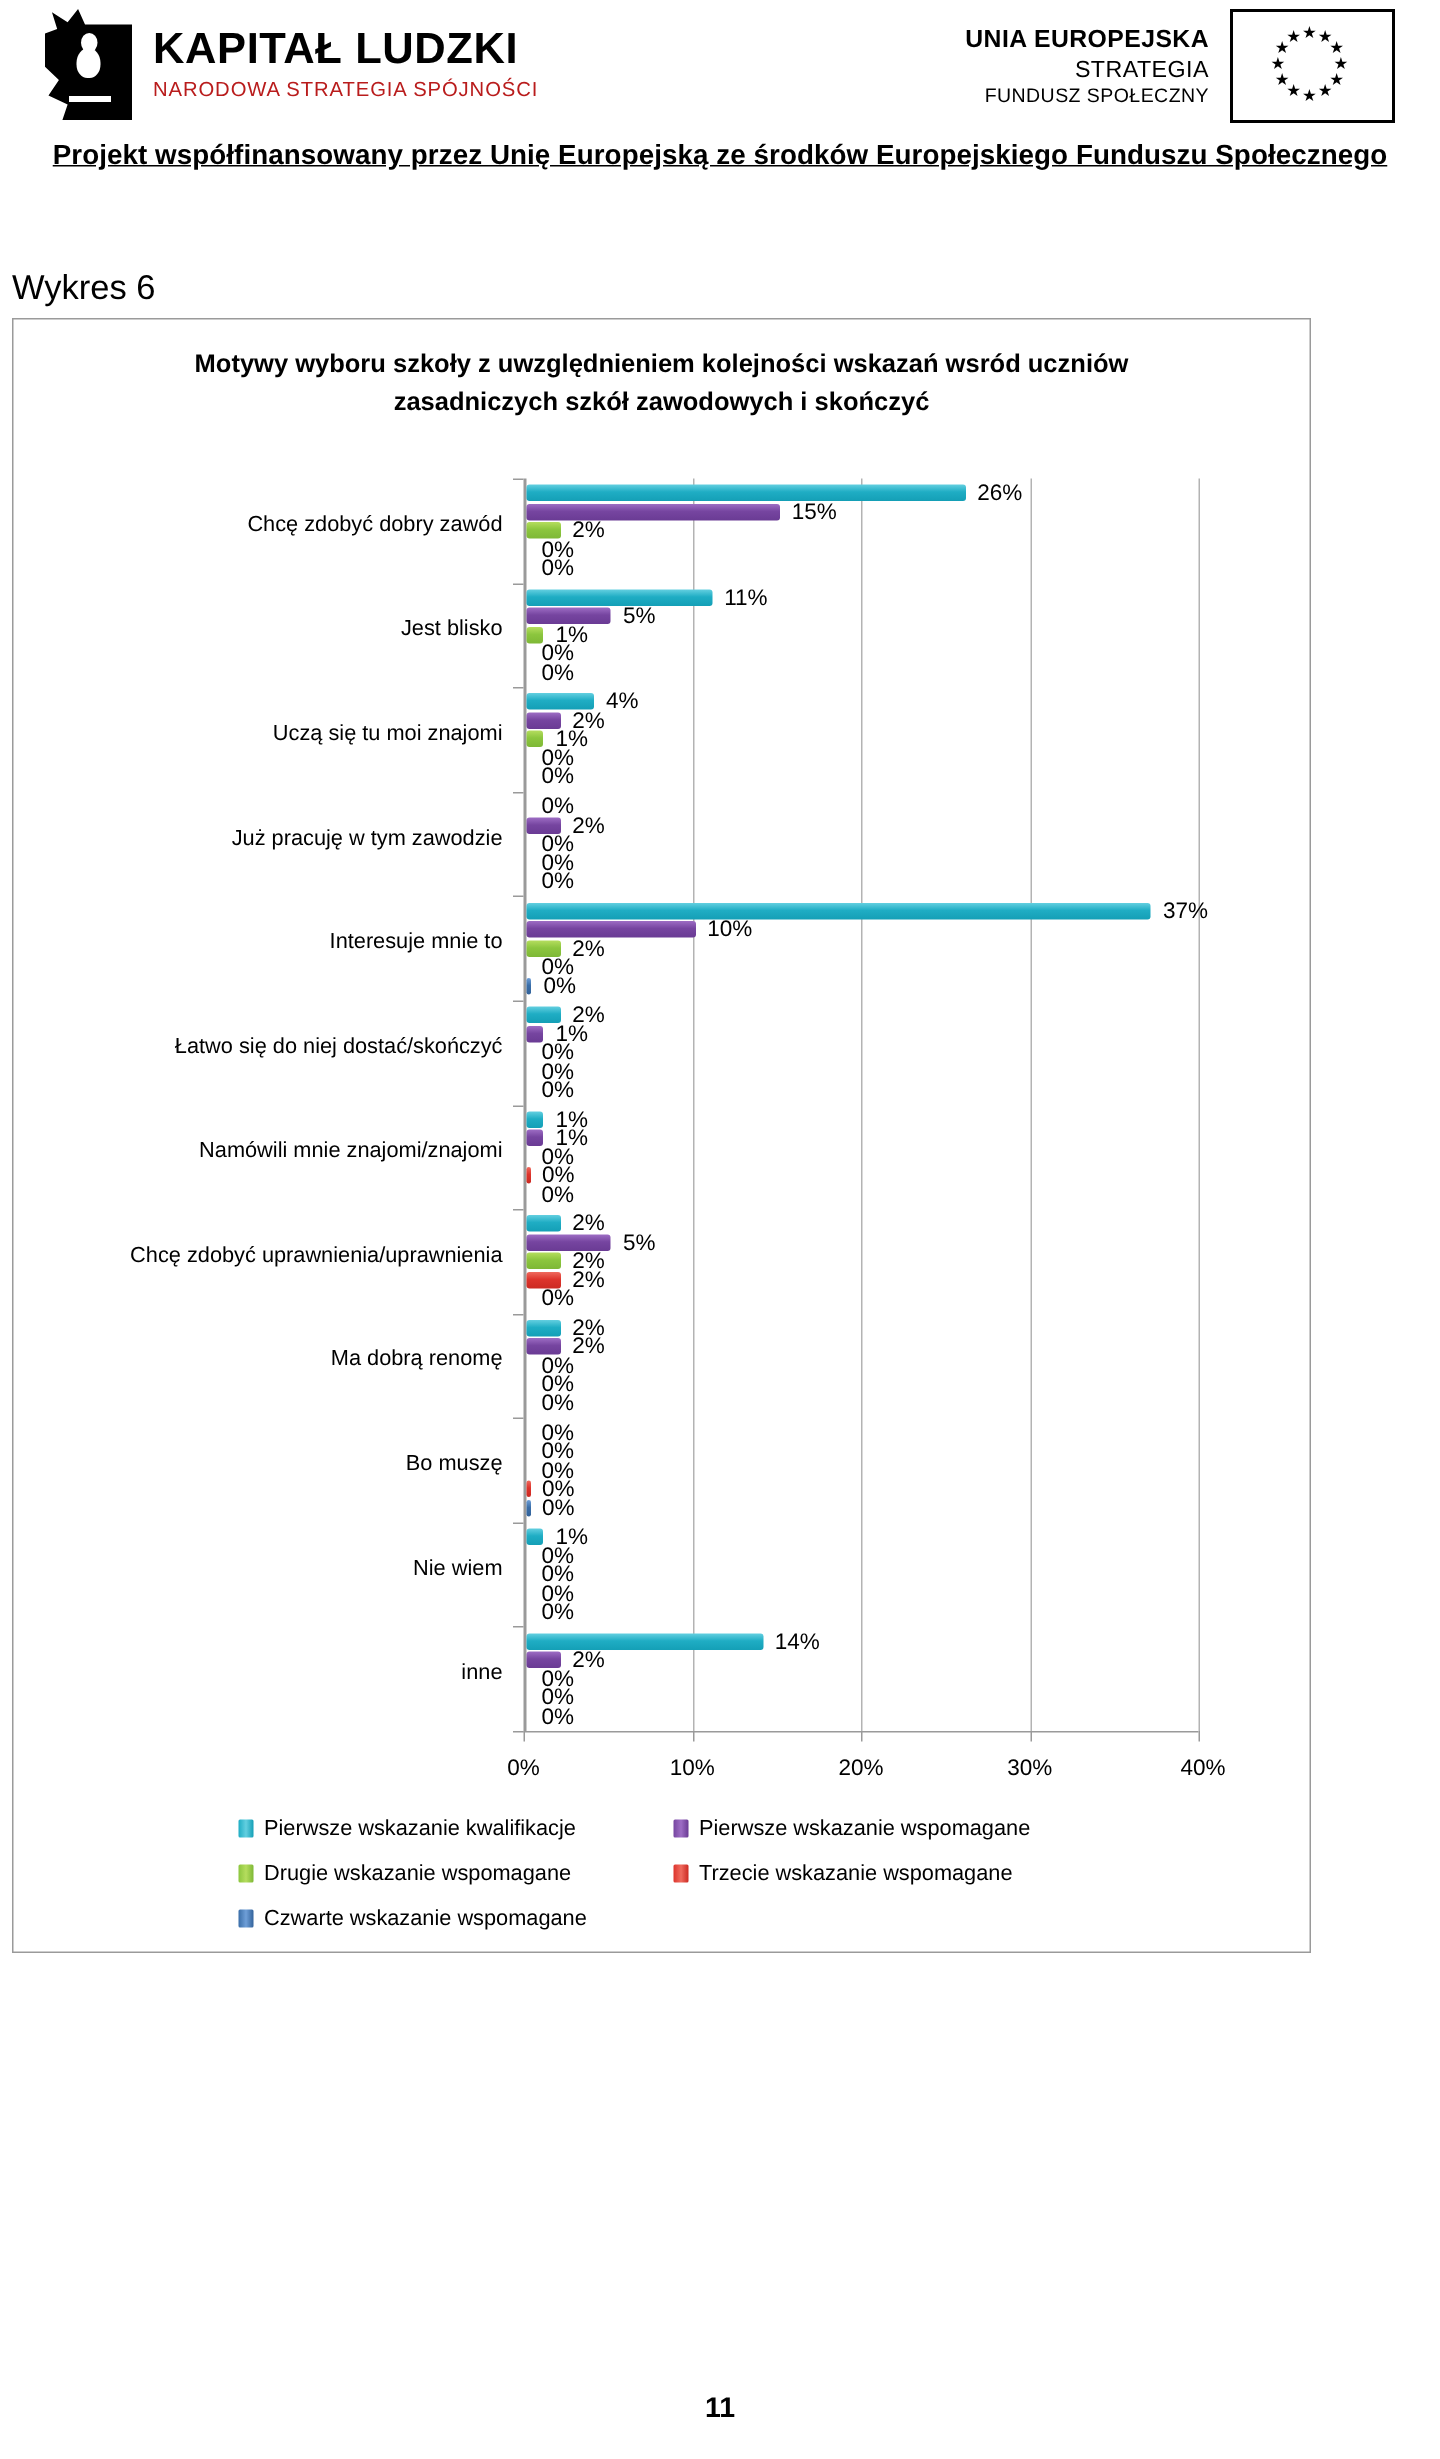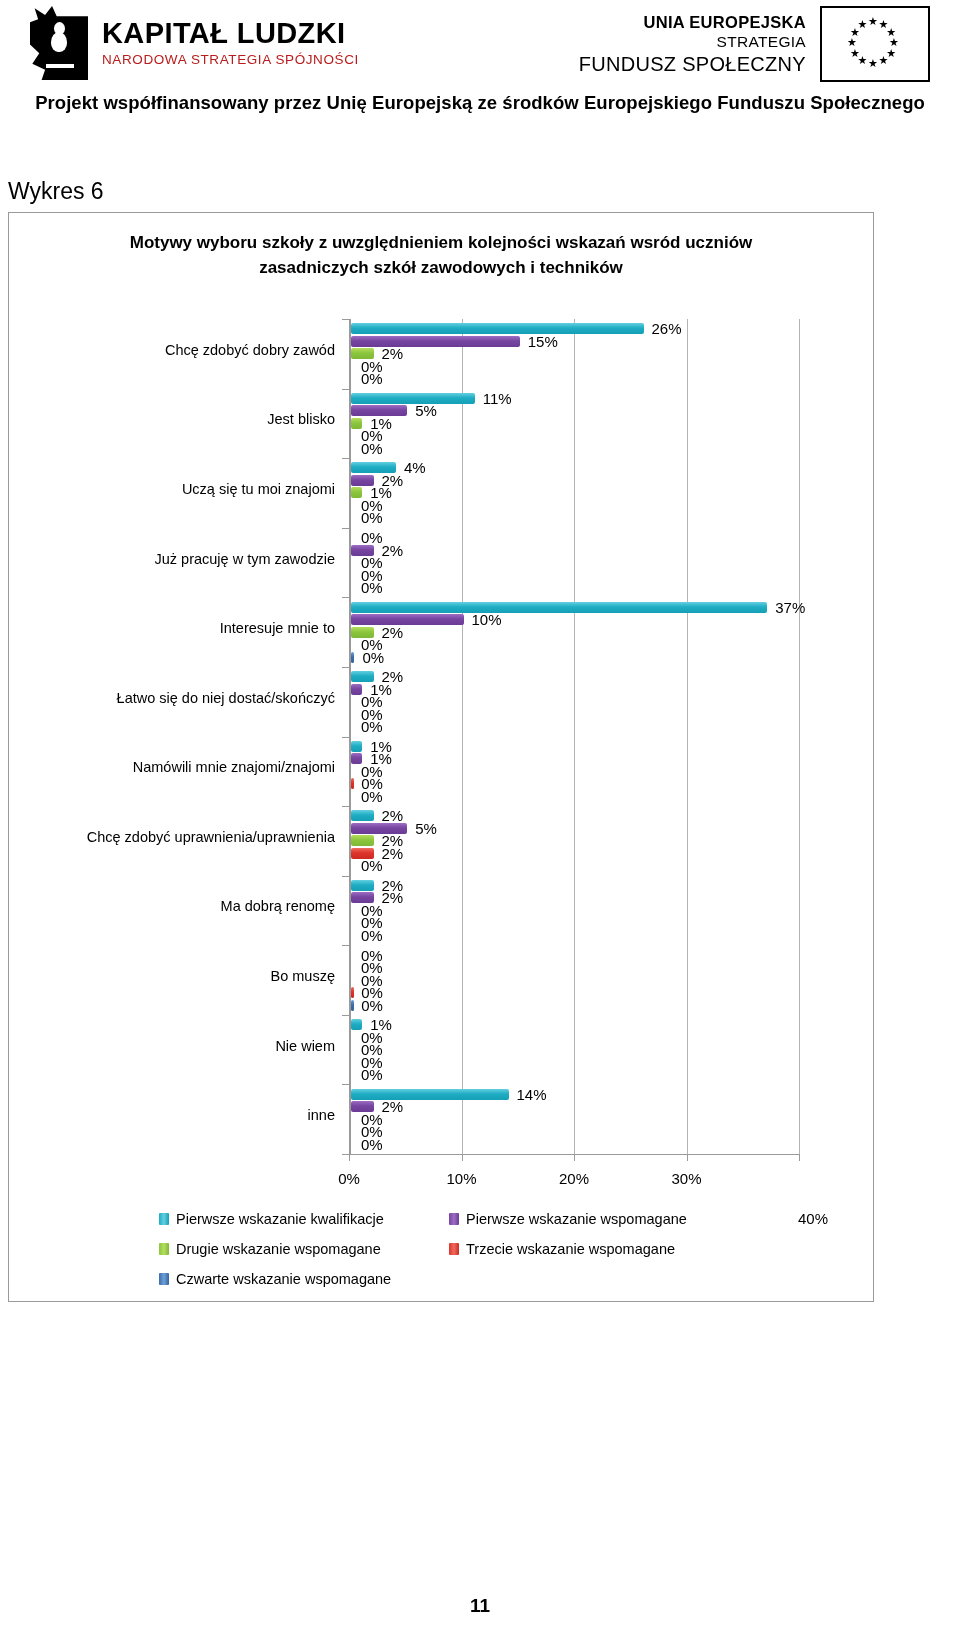--- a/index.html
+++ b/index.html
@@ -49,34 +49,35 @@
     font-size:13.5px; letter-spacing:.6px; margin-top:5px; color:#b91c1c;
   }
 
   .eu-logo{
     position:absolute; right:30px; top:6px;
     display:flex; align-items:center; gap:14px;
   }
   .eu-text{text-align:right; line-height:1.25;}
   .eu-t1{font-size:16.5px; font-weight:700; letter-spacing:.3px;}
   .eu-t2{font-size:15.5px; letter-spacing:.3px;}
-  .eu-t3{font-size:20px; letter-spacing:.3px;text-align:right;}
+  .eu-t3{font-size:13px; letter-spacing:.3px;text-align:right;}
   .eu-flag{
     width:106px; height:72px;
     border:2px solid #000; background:#fff;
     position:relative;
   }
 
   .header-line{
     position:absolute; left:0; right:0; top:92px;
     width:100%;
     text-align:center;
     font-size:18.5px;
     font-weight:600;
     letter-spacing:.05px;
+    text-decoration:underline;
   }
 
   
   .fig-label{
     position:absolute; left:8px; top:178px;
     font-size:23px;
     font-family:"Liberation Sans", sans-serif;
   }
 
   
@@ -254,21 +255,21 @@
 
   <div class="header-line">Projekt współfinansowany przez Unię Europejską ze środków Europejskiego Funduszu Społecznego</div>
 </div>
 
 <div class="fig-label">Wykres 6</div>
 
 <div class="chart-frame">
 
   <div class="chart-title">
     <span>Motywy wyboru szkoły z uwzględnieniem kolejności wskazań wsród uczniów</span><br>
-    <span>zasadniczych szkół zawodowych i techników</span>
+    <span>zasadniczych szkół zawodowych i skończyć</span>
   </div>
 
   <div class="plot-wrap">
     <div class="plot" id="plot">
       <div class="axis-y"></div>
       <div class="axis-x"></div>
     <div class="tick-x" style="left: 0px;"></div>
         <div class="gridline" style="left: 112.5px;"></div>
         <div class="tick-x" style="left: 112.5px;"></div>
         <div class="gridline" style="left: 225px;"></div>
@@ -537,21 +538,21 @@
         </div>
         <div class="tick-y" style="top: 835px;"></div>
       </div>
   </div>
 
   <div class="xlabels" id="xlabels">
       <span style="left: 0px;">0%</span>
       <span style="left: 112.5px;">10%</span>
       <span style="left: 225px;">20%</span>
       <span style="left: 337.5px;">30%</span>
-      <span style="left: 464px; margin-top: 40px;">40%</span>
+      <span style="left: 453px;">40%</span>
     </div>
 
   <div class="legend" id="legend">
       <div class="legend-row">
         <div class="legend-item">
           <span class="swatch s0"></span>
           <span>Pierwsze wskazanie kwalifikacje</span>
         </div>
         <div class="legend-item">
           <span class="swatch s1"></span>

